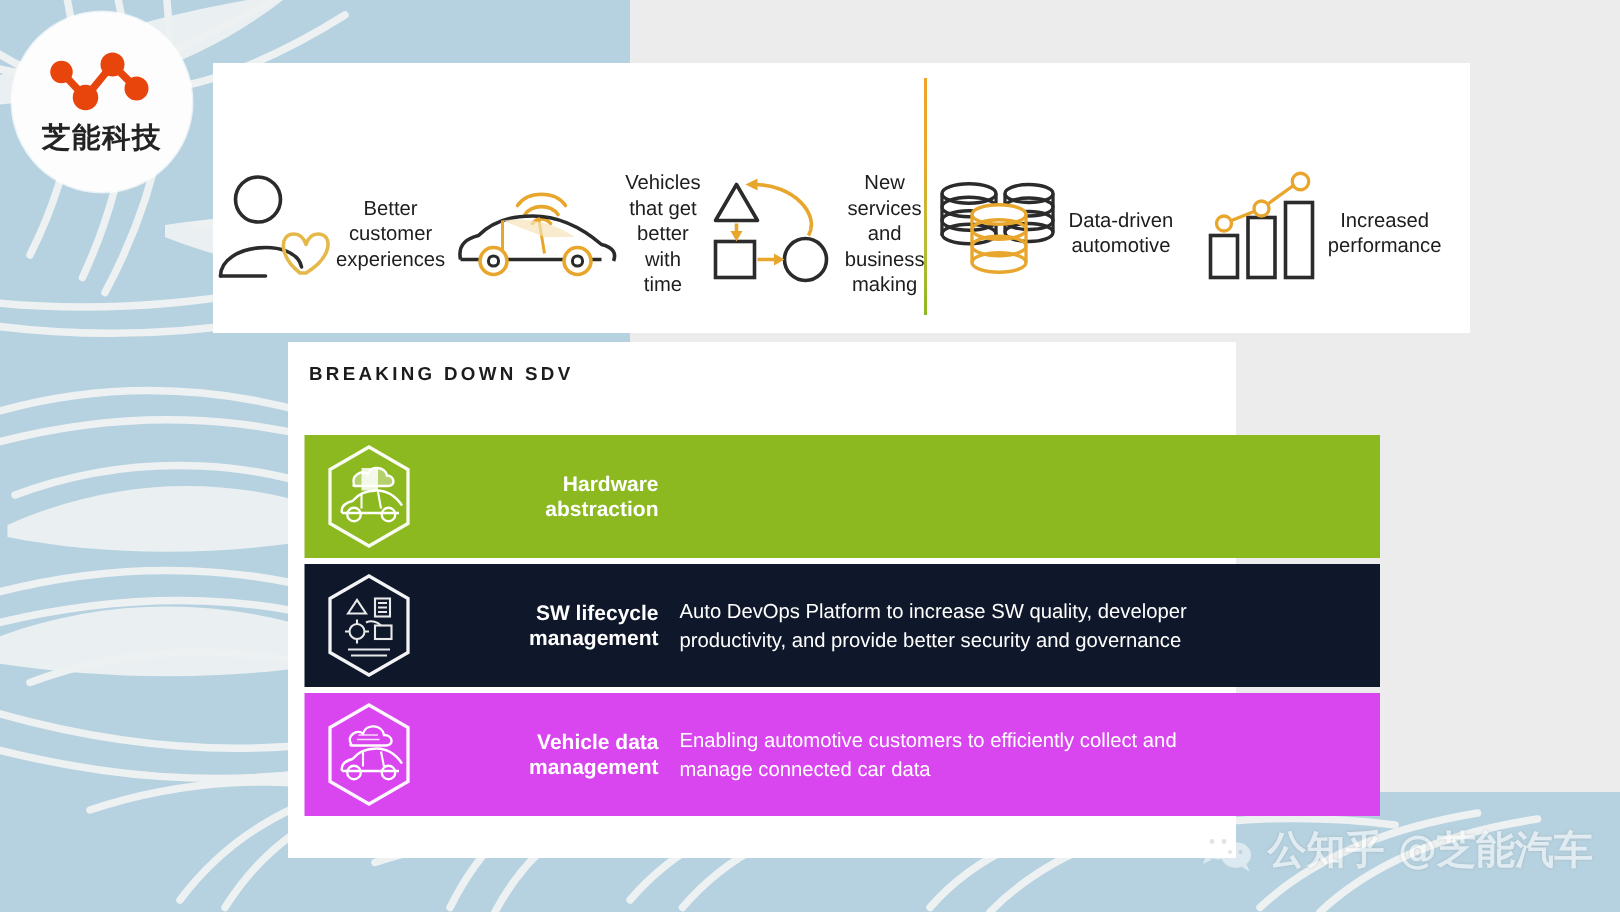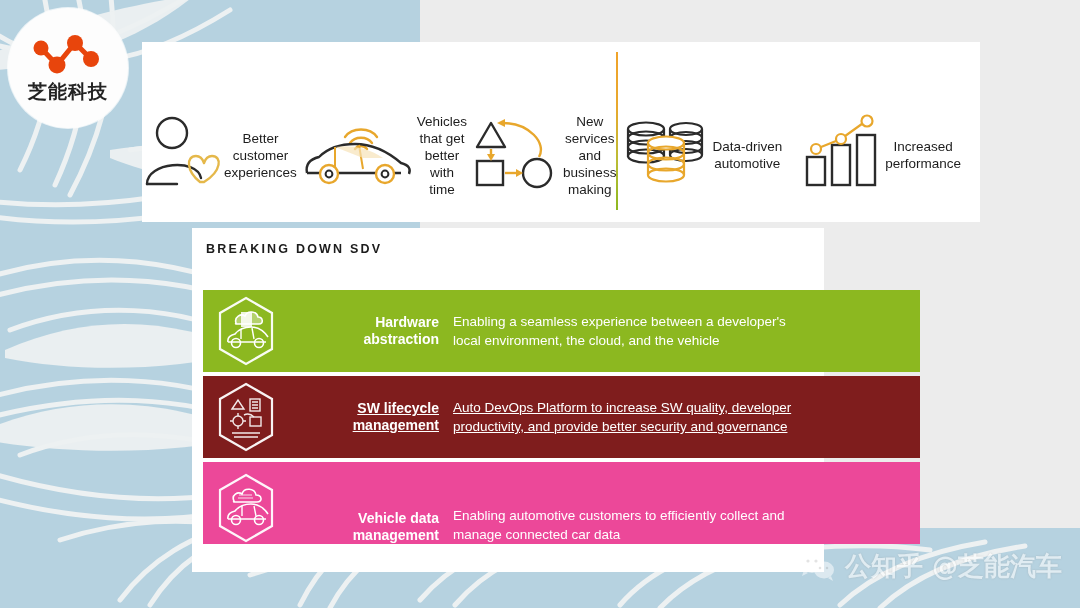--- a/index.html
+++ b/index.html
@@ -271,25 +271,23 @@
           <rect x="27" y="17" width="11" height="15" fill="#ffffff" fill-opacity=".85"></rect>
           <path d="M14 47 C 13 42, 17 40, 21 39 C 25 34, 31 32, 37 32 C 44 32, 50 36, 54 42" stroke="#ffffff" stroke-width="1.6"></path>
           <path d="M14 47 L 52 47" stroke="#ffffff" stroke-width="1.6"></path>
           <circle cx="22" cy="48" r="4.5" stroke="#ffffff" stroke-width="1.6"></circle>
           <circle cx="45" cy="48" r="4.5" stroke="#ffffff" stroke-width="1.6"></circle>
           <path d="M27 34 L 27 44 M38 33 L 40 44" stroke="#ffffff" stroke-width="1.4"></path>
         </svg>
       </div>
       <div class="sdv-title">Hardware
 abstraction</div>
-      <div class="sdv-desc">Enabling a seamless experience between a developer's
-local environment, the cloud, and the vehicle</div>
-    </div>
-
-    <div class="sdv-row" style="background:#7f1d1d;text-decoration:underline;">
+    </div>
+
+    <div class="sdv-row" style="background:#0f172a;">
       <div class="sdv-icon">
         <svg width="64" height="72" viewBox="0 0 64 72" fill="none">
           <path d="M32 3 L58 18 L58 54 L32 69 L6 54 L6 18 Z" stroke="#ffffff" stroke-width="2.2" opacity=".95"></path>
           <g stroke="#ffffff" stroke-width="1.4" opacity=".9">
             <path d="M18 28 L24 19 L30 28 Z"></path>
             <rect x="36" y="18" width="10" height="12"></rect>
             <path d="M38 21 L44 21 M38 24 L44 24 M38 27 L44 27"></path>
             <circle cx="24" cy="40" r="5"></circle>
             <path d="M24 32 L24 35 M24 45 L24 48 M16 40 L19 40 M29 40 L32 40"></path>
             <rect x="36" y="36" width="11" height="9"></rect>
@@ -297,21 +295,21 @@
             <path d="M30 34 C 34 32, 38 34, 40 36"></path>
           </g>
         </svg>
       </div>
       <div class="sdv-title">SW lifecycle
 management</div>
       <div class="sdv-desc">Auto DevOps Platform to increase SW quality, developer
 productivity, and provide better security and governance</div>
     </div>
 
-    <div class="sdv-row" style="background:#ec4899;align-items:flex-end;">
+    <div class="sdv-row" style="background:#d946ef;">
       <div class="sdv-icon">
         <svg width="64" height="72" viewBox="0 0 64 72" fill="none">
           <path d="M32 3 L58 18 L58 54 L32 69 L6 54 L6 18 Z" stroke="#ffffff" stroke-width="2.2" opacity=".95"></path>
           <path d="M20 29 C 17 23, 24 19, 28 22 C 30 15, 41 16, 42 23 C 48 23, 49 30, 43 30 L 22 30 C 20 30, 19 30, 20 29 Z" stroke="#ffffff" stroke-width="1.6"></path>
           <path d="M25 23 L38 23 M24 26 L39 26" stroke="#ffffff" stroke-width="1" opacity=".8"></path>
           <path d="M14 47 C 13 42, 17 40, 21 39 C 25 34, 31 32, 37 32 C 44 32, 50 36, 54 42" stroke="#ffffff" stroke-width="1.6"></path>
           <path d="M14 47 L 52 47" stroke="#ffffff" stroke-width="1.6"></path>
           <circle cx="22" cy="48" r="4.5" stroke="#ffffff" stroke-width="1.6"></circle>
           <circle cx="45" cy="48" r="4.5" stroke="#ffffff" stroke-width="1.6"></circle>
           <path d="M28 34 L 28 44 M40 34 L 42 44" stroke="#ffffff" stroke-width="1.4"></path>

